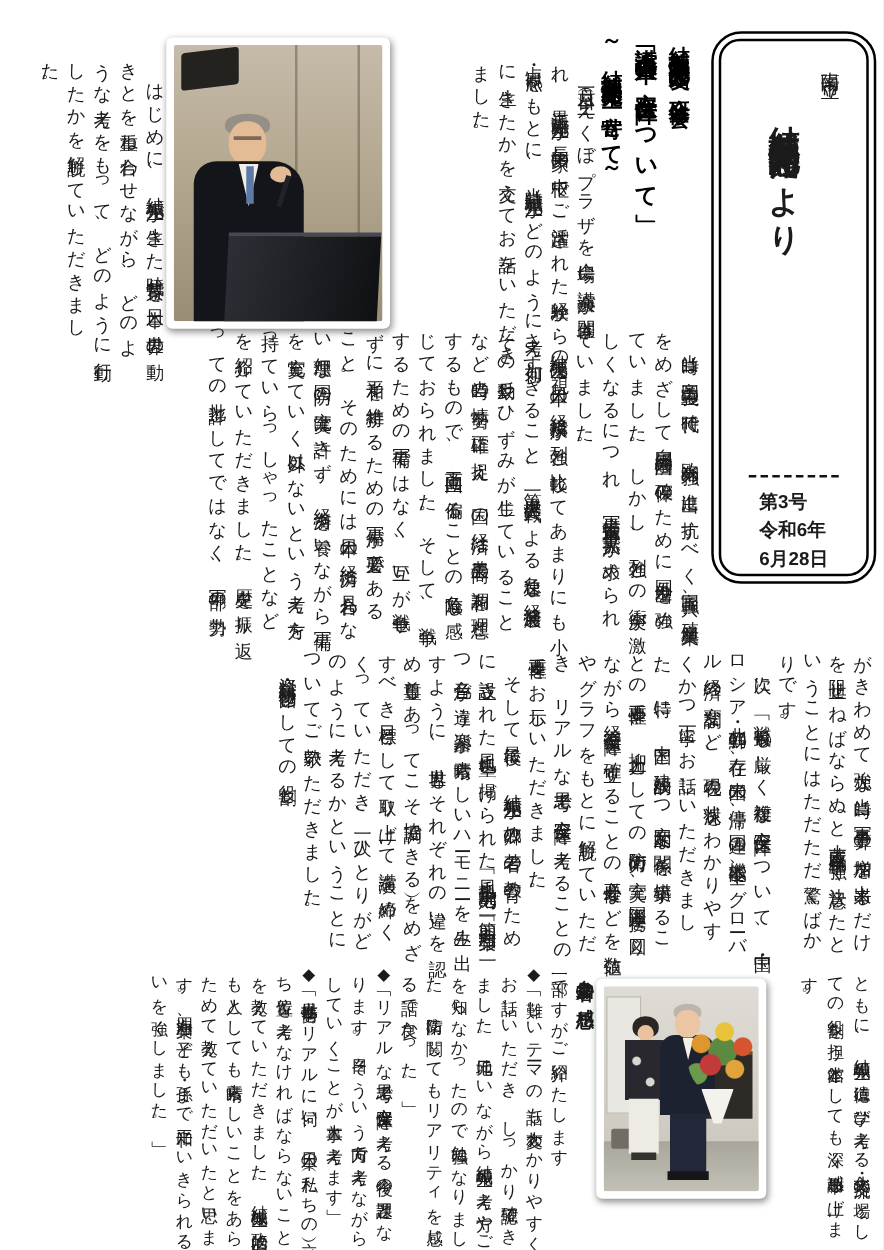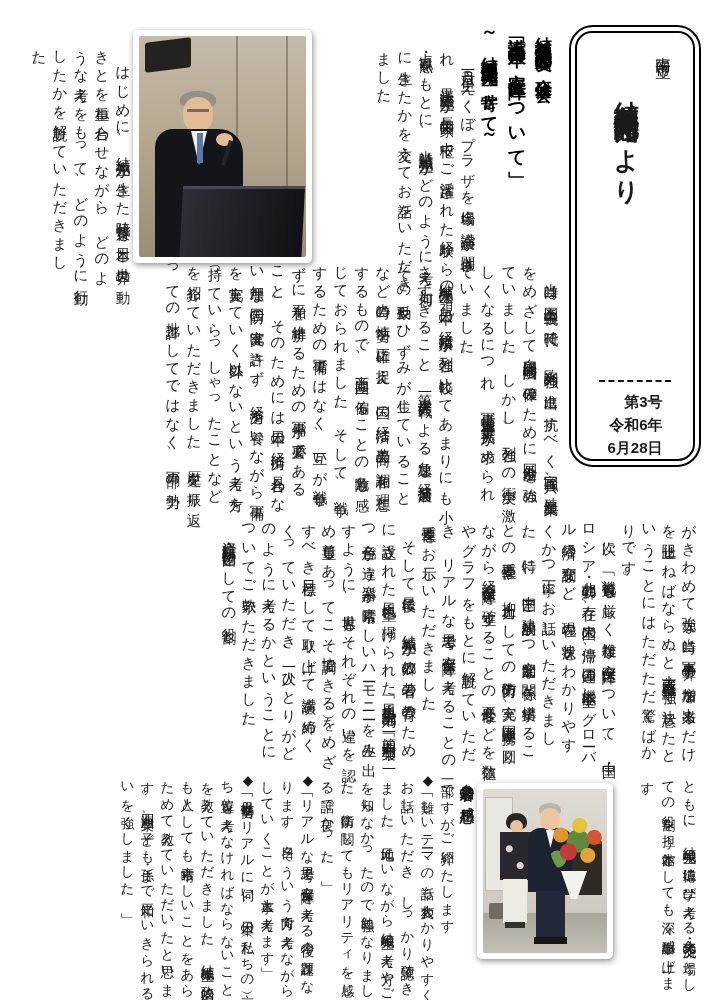--- a/index.html
+++ b/index.html
@@ -22,21 +22,21 @@
   .masthead-inner {
     width:100%; height:100%; box-sizing:border-box;
     border:2px solid #000; border-radius:17px;
     display:flex; flex-direction:column; align-items:center;
   }
   .masthead-v { writing-mode:vertical-rl; height:344px; padding-top:12px; }
   .m-org   { font-size:15px; letter-spacing:2.5px; margin-left:10px; }
   .m-title { font-size:25px; font-weight:bold; letter-spacing:2.5px; margin-top:36px; margin-left:12px; }
   .m-divider { border-top:2px dashed #111; width:72px; margin:6px auto 8px; }
   .m-issue {
-    text-align:right; font-family:"Liberation Sans","DejaVu Sans",sans-serif;
+    text-align:left; font-family:"Liberation Sans","DejaVu Sans",sans-serif;
     font-weight:bold; font-size:15px; line-height:23px;
   }
 
   
   .headline {
     position:absolute; top:24px; right:150px; height:290px;
     writing-mode:vertical-rl;
     font-family:"Liberation Sans","DejaVu Sans",sans-serif;
     font-weight:bold; font-size:17px; line-height:27px; letter-spacing:2.2px;
     color:#000;

